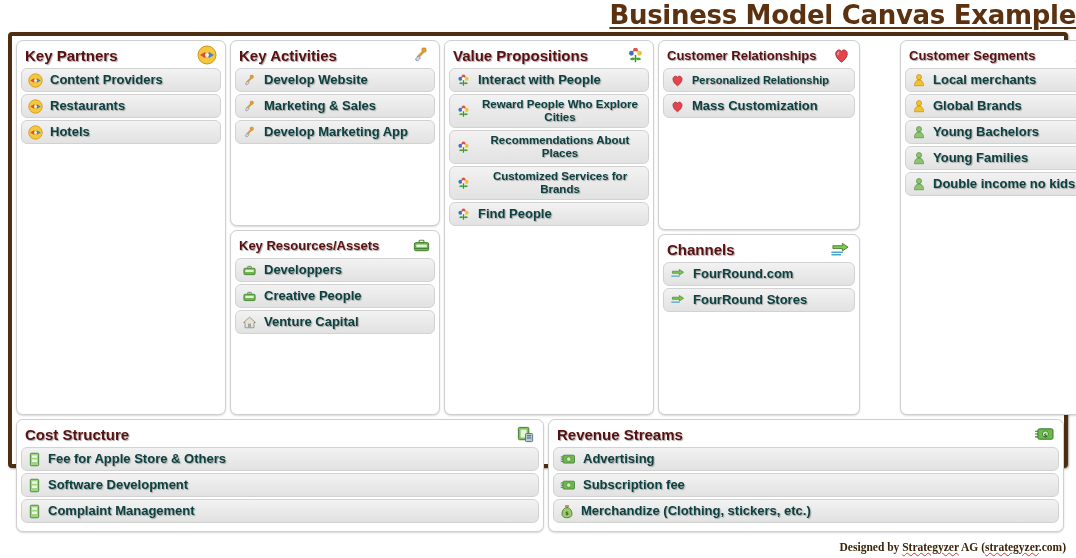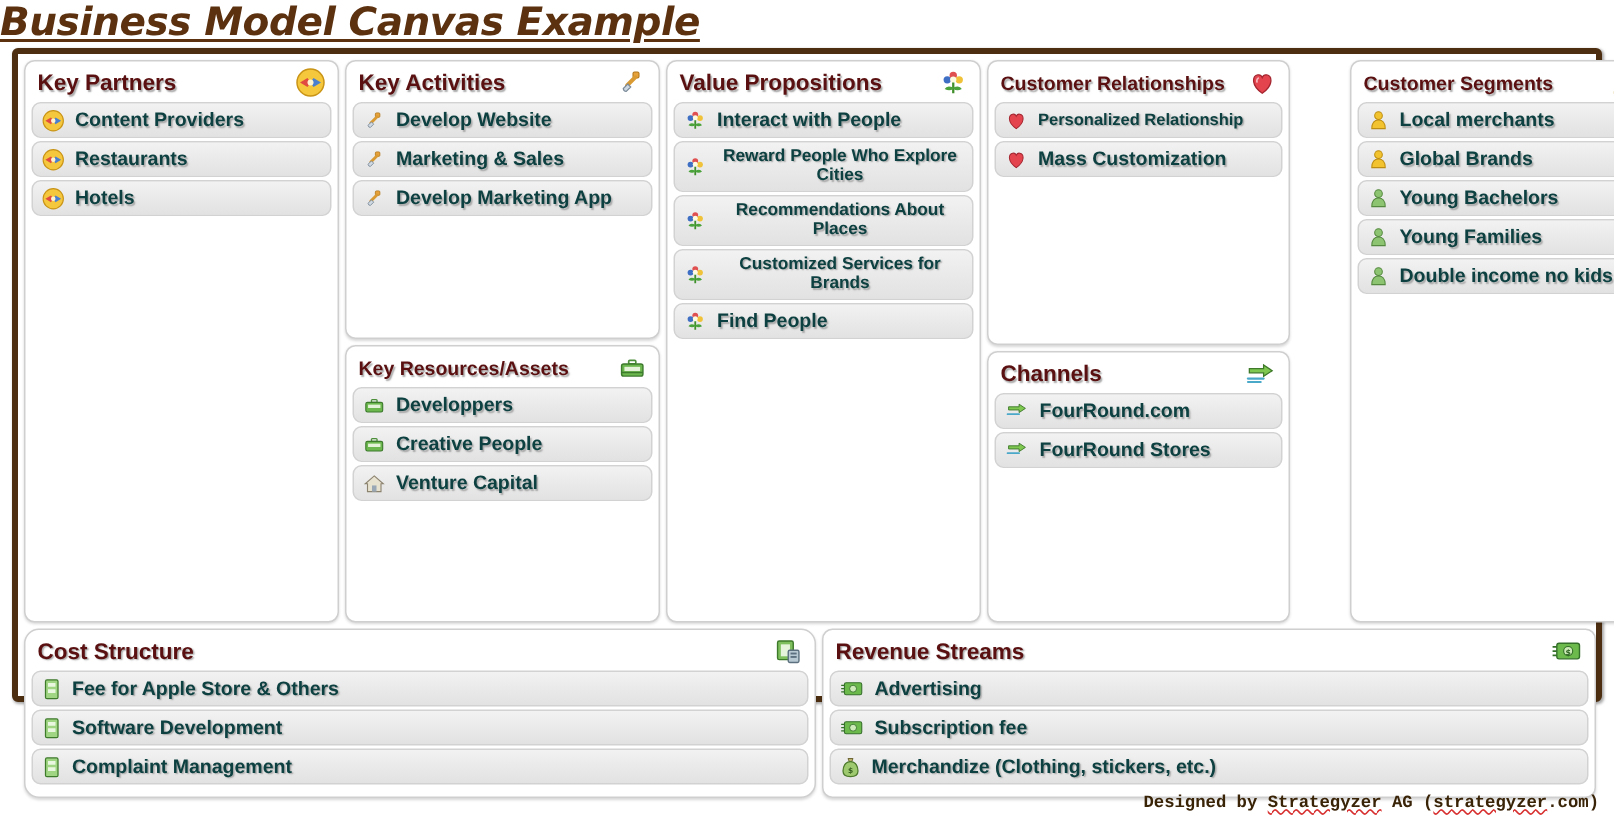--- a/index.html
+++ b/index.html
@@ -11,23 +11,22 @@
     font-family: "Liberation Sans", sans-serif;
     overflow: hidden;
     position: relative;
   }
 
   
   #title-bar {
     height: 30px;
     display: flex;
     align-items: center;
-    justify-content: flex-start;
+    justify-content: flex-end;
     position: relative;
-    font-style: italic;
   }
   #canvas-title {
     font-size: 26px;
     font-weight: bold;
     color: #5b3110;
     letter-spacing: -0.3px;
     line-height: 28px;
     text-decoration: underline;
     text-decoration-thickness: 2px;
     text-underline-offset: 3px;
@@ -110,25 +109,25 @@
   }
 
   
   .ic { flex: 0 0 auto; display: inline-block; position: relative; }
   .ic svg { display: block; }
 
   
   #footer {
     position: absolute;
     right: 10px;
-    bottom: 16px;
+    bottom: 5px;
     font-size: 11.5px;
     font-weight: bold;
     color: #3a2408;
-    font-family: Liberation Mono, monospace;
+    font-family: Liberation Serif, serif;
     white-space: nowrap;
   }
   .squiggle {
     text-decoration: underline wavy #d83030;
     text-decoration-thickness: 1px;
     text-underline-offset: 1px;
   }
 </style>
 </head>
 <body>
@@ -483,21 +482,21 @@
             <svg width="14" height="15" viewBox="0 0 18 20">
                 <circle cx="9" cy="5.5" r="3.4" fill="#8cc472" stroke="#55893f" stroke-width="0.9"></circle>
                 <path d="M3 17 C3 11.8 5.4 9.4 9 9.4 C12.6 9.4 15 11.8 15 17 Z" fill="#8cc472" stroke="#55893f" stroke-width="0.9"></path>
               </svg>
           </span>
           <span class="item-label">Double income no kids</span>
         </div>
       </div>
     </div>
 
-    <div class="panel" style="left:4px; top:383px; width:528px; height:113px;border-radius:10px;">
+    <div class="panel" style="left:4px; top:383px; width:528px; height:113px;">
       <div class="panel-head">
         <span class="panel-title">Cost Structure</span>
         <span class="ic">
           <svg width="19" height="19" viewBox="0 0 20 20">
             <rect x="2.5" y="2.5" width="11" height="13" rx="1.2" fill="#7fbf5e" stroke="#3d7a2a" stroke-width="1"></rect>
             <rect x="4.8" y="4.8" width="6.4" height="8.4" fill="#e6f4dc"></rect>
             <rect x="10" y="9" width="7.5" height="8.5" rx="1" fill="#b9c9d4" stroke="#5c7080" stroke-width="1"></rect>
             <rect x="11.6" y="10.6" width="4.3" height="1.3" fill="#5c7080"></rect>
             <rect x="11.6" y="13" width="4.3" height="1.3" fill="#5c7080"></rect>
           </svg>

